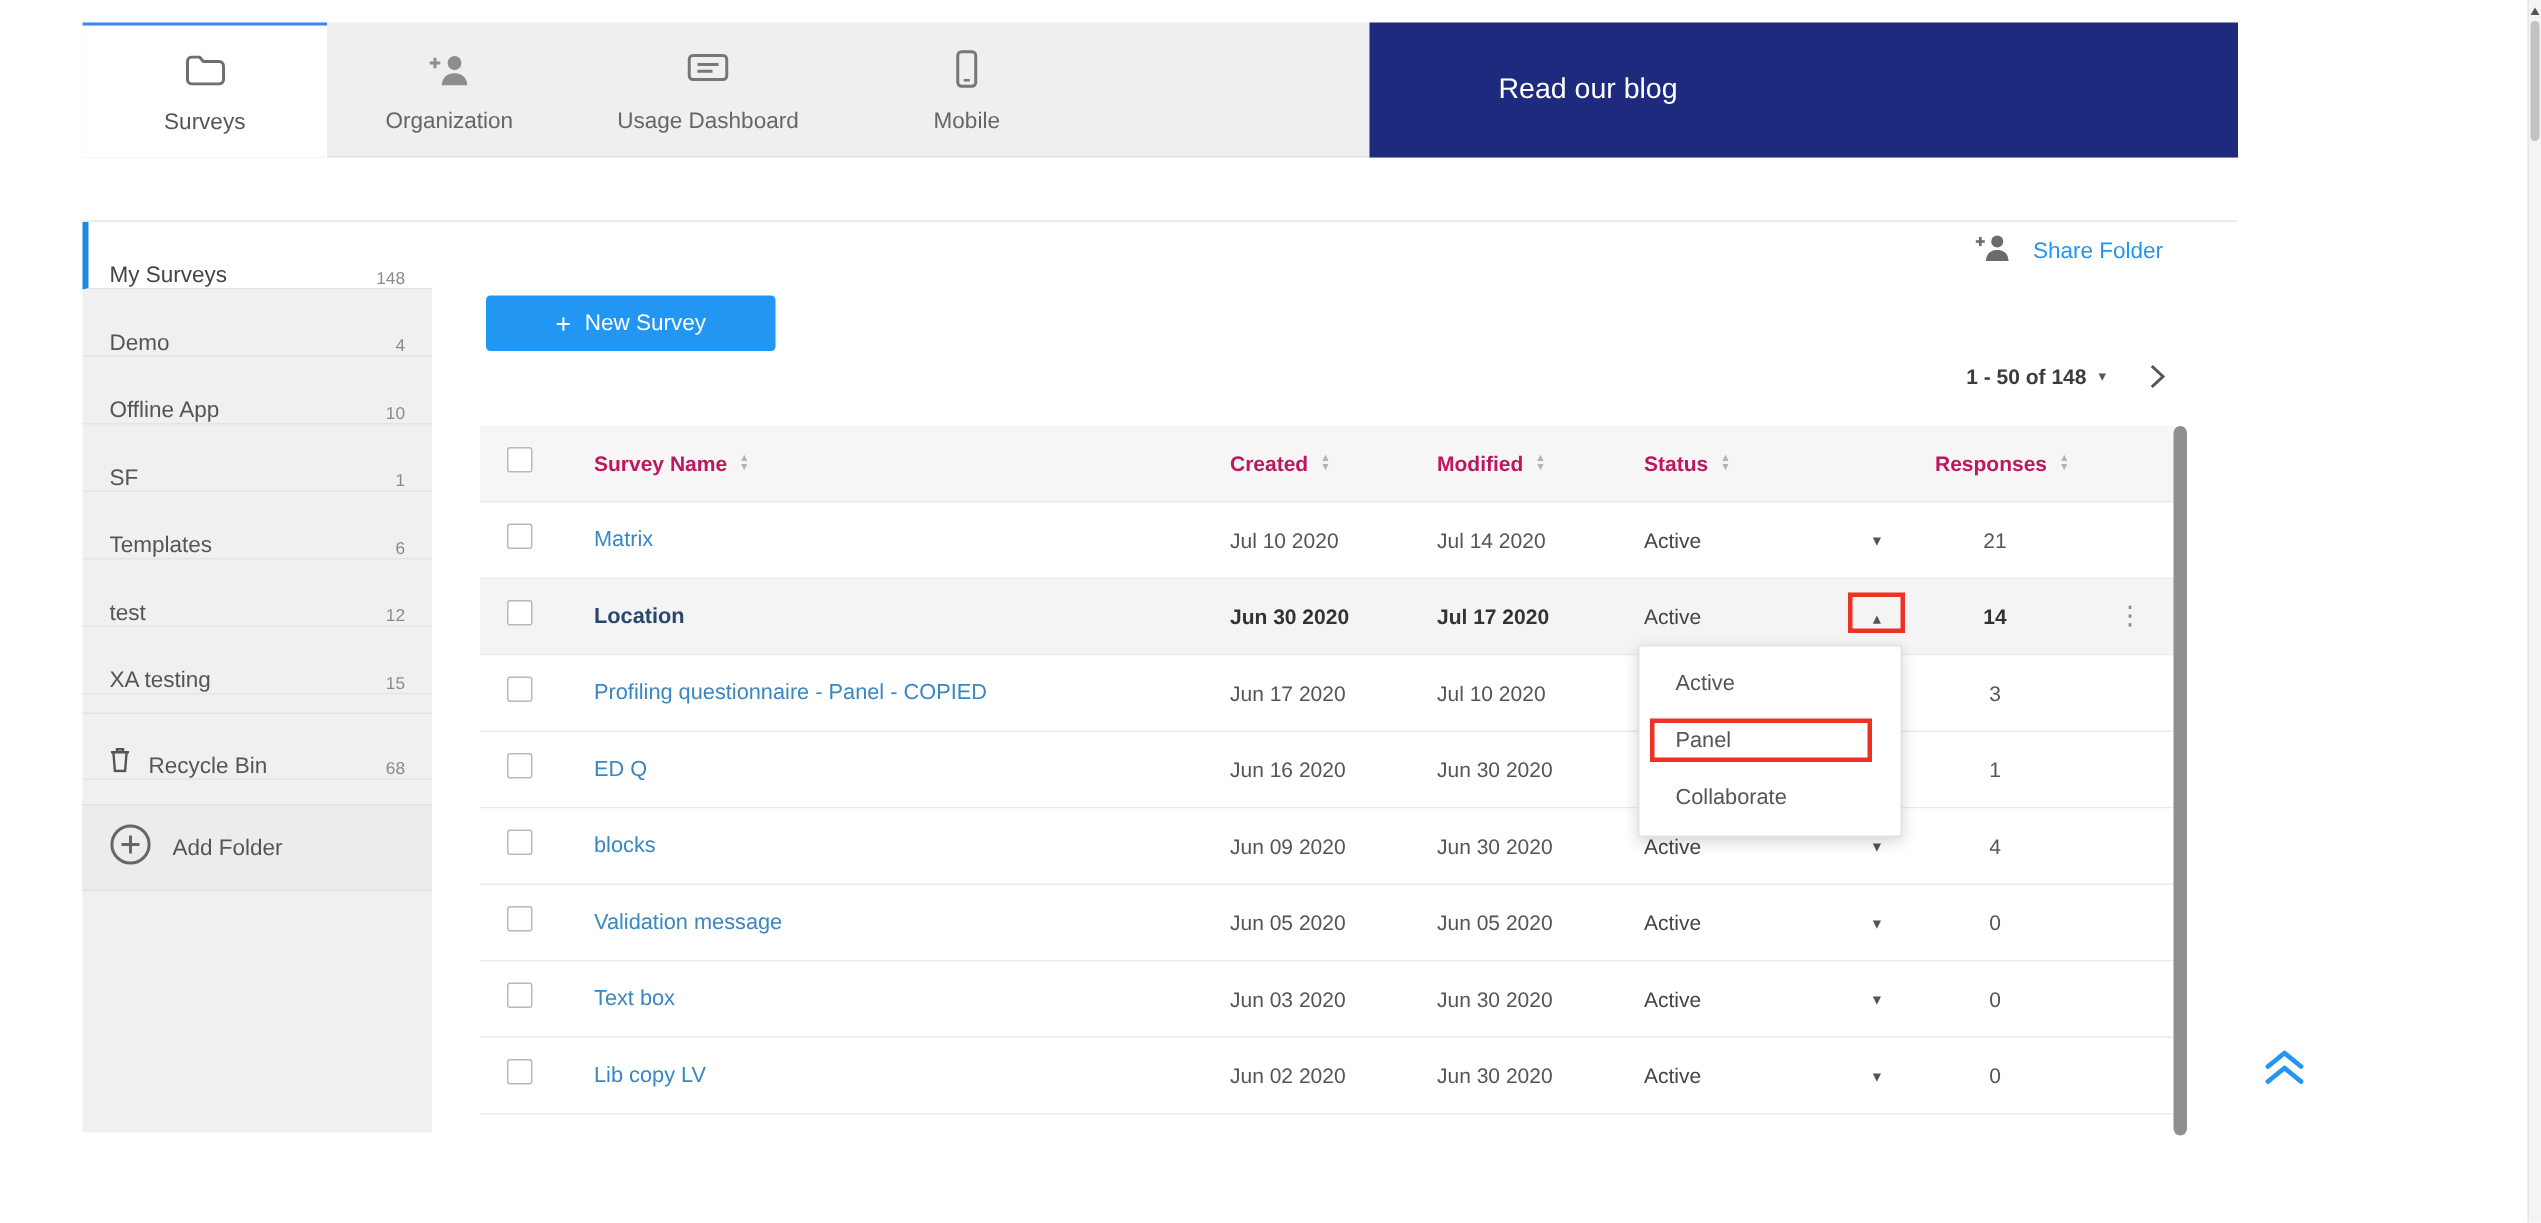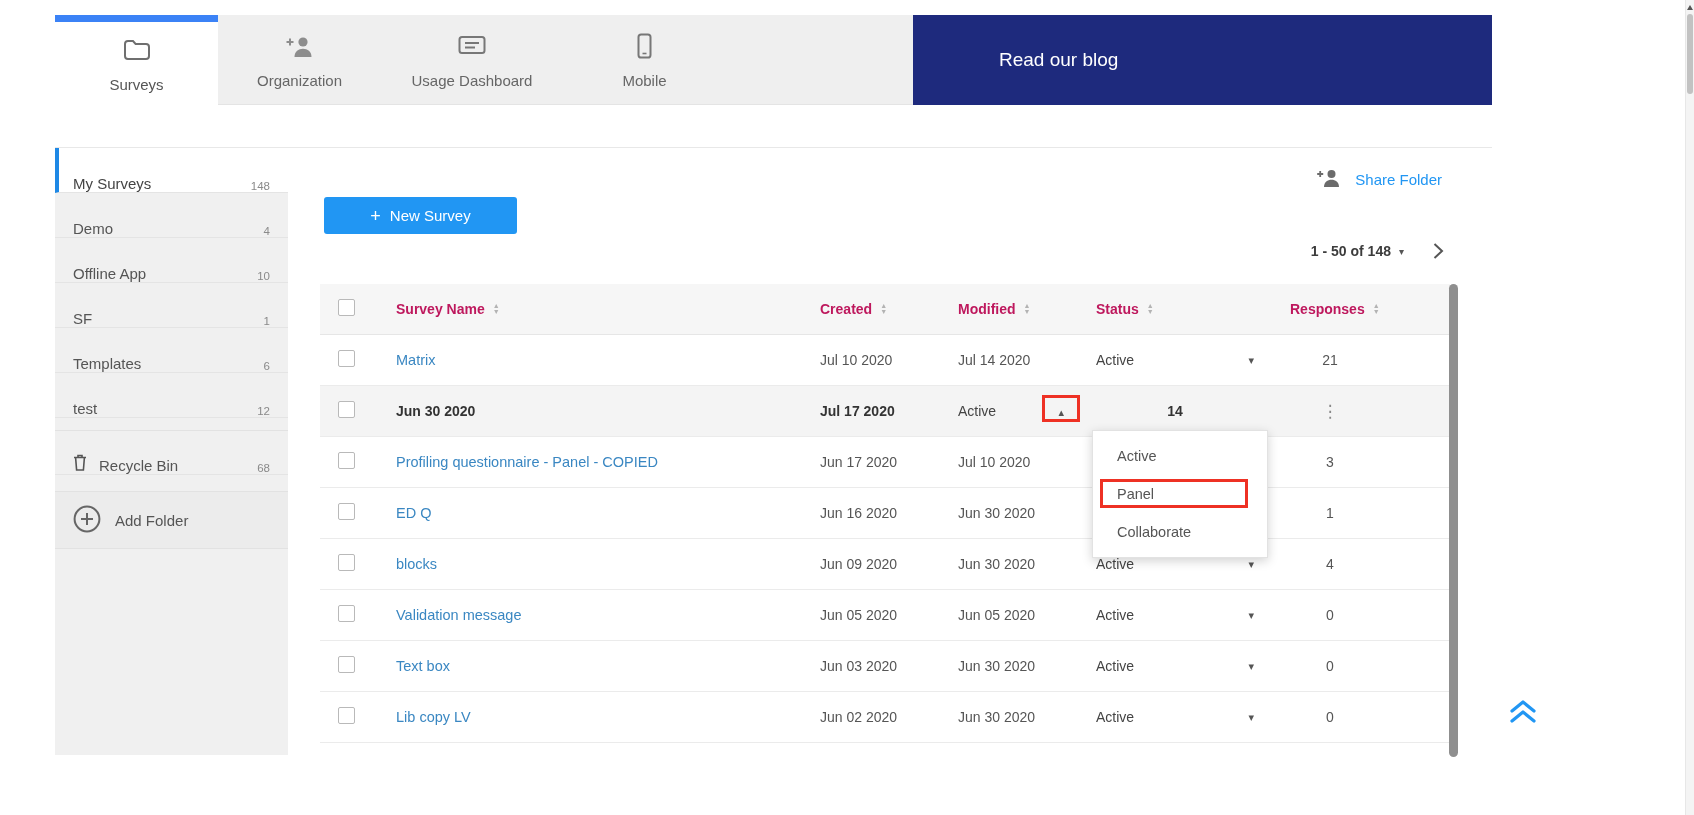--- a/index.html
+++ b/index.html
@@ -5,21 +5,21 @@
   * { margin:0; padding:0; box-sizing:border-box; }
   html,body { width:1694px; height:815px; overflow:hidden; background:#fff;
     font-family:"Liberation Sans","DejaVu Sans",sans-serif; color:#555; }
 
   
   .topbar { position:absolute; left:55px; top:15px; width:1437px; height:90px;
     background:#efefef; display:flex; border-bottom:1px solid #e4e4e4; }
   .tab { width:163px; height:90px; display:flex; flex-direction:column; align-items:center;
     justify-content:center; gap:11px; color:#666; font-size:15px; cursor:pointer; }
   .tab.wide { width:182px; }
-  .tab.active { background:#fff; border-top:7px solid #3b82f6; color:#555;text-align:center; }
+  .tab.active { background:#fff; border-top:2px solid #3b82f6; color:#555;text-align:center; }
   .tab .ticon { height:30px; display:flex; align-items:center; justify-content:center; }
 
   .banner { margin-left:auto; width:579px; height:90px; background:#1e2a7d; color:#fff;
     display:flex; align-items:center; }
   .banner-title { font-size:19px; margin-left:86px; white-space:nowrap; cursor:pointer; }
   .banner-bullets { margin-left:92px; list-style:disc; padding-left:16px; font-size:13.5px;
     line-height:25px; }
 
   
   .sidebar { position:absolute; left:55px; top:147px; width:233px; height:608px;
@@ -29,21 +29,21 @@
   .side-item.active { background:#fff; border-left:4px solid #1e88e5; padding-left:14px; color:#444; }
   .side-item .count { margin-left:auto; font-size:11.5px; color:#8a8a8a; }
   .side-item.recycle { margin-top:12px; border-top:1px solid #e2e2e2; gap:12px; }
   .add-folder { margin-top:16px; height:58px; display:flex; align-items:center; gap:14px;
     padding:0 18px; background:#ececec; border-top:1px solid #e2e2e2;
     border-bottom:1px solid #e2e2e2; font-size:15px; color:#555; cursor:pointer; }
 
   
   .main-panel { position:absolute; left:288px; top:147px; width:1204px; height:608px;
     background:#fff; border-top:1px solid #e8e8e8; }
-  .share-folder { position:absolute; top:20px; right:50px; display:flex; align-items:center;
+  .share-folder { position:absolute; top:7px; right:50px; display:flex; align-items:center;
     gap:13px; cursor:pointer; }
   .share-folder .sf-label { color:#2196f3; font-size:15px; }
   .new-survey-btn { position:absolute; left:36px; top:49px; width:193px; height:37px;
     background:#2196f3; color:#fff; border:none; border-radius:3px; font-size:15px;
     display:flex; align-items:center; justify-content:center; gap:9px; cursor:pointer;
     font-family:inherit; }
   .new-survey-btn .plus { font-size:18px; line-height:1; }
   .pagination { position:absolute; top:94px; right:48px; display:flex; align-items:center; gap:28px; }
   .pagination .pg-label { font-size:14px; color:#3c3c3c; font-weight:700; display:flex;
     align-items:center; gap:8px; cursor:pointer; }
@@ -167,20 +167,24 @@
     <span class="count">1</span>
   </div>
   <div class="side-item">
     <span>Templates</span>
     <span class="count">6</span>
   </div>
   <div class="side-item">
     <span>test</span>
     <span class="count">12</span>
   </div>
+  <div class="side-item">
+    <span>XA testing</span>
+    <span class="count">15</span>
+  </div>
 
   <div class="side-item recycle">
     <span>
       <svg width="14" height="17" viewBox="0 0 14 17">
           <path d="M1 3.5 h12 M5 3.5 V1.5 h4 v2 M2.6 3.5 l1 12.5 h6.8 l1-12.5" stroke="#555" stroke-width="1.6" fill="none"></path>
         </svg>
     </span>
     <span>Recycle Bin</span>
     <span class="count">68</span>
   </div>
@@ -262,20 +266,21 @@
       <div class="status-cell">
           <span>Active</span>
           <span class="caret">▾</span>
         </div>
       <div class="resp">21</div>
       <div class="kebab-cell"></div>
     </div>
 
     <div class="trow selected">
       <div><span class="cb"></span></div>
+      <div class="name-cell"><a class="survey-link">Location</a></div>
       <div class="date">Jun 30 2020</div>
       <div class="date">Jul 17 2020</div>
       <div class="status-cell">
         <span>Active</span>
         <span class="caret-wrap">
           <span class="caret">▴</span>
           <span class="red-box"></span>
         </span>
       </div>
       <div class="resp">14</div>

